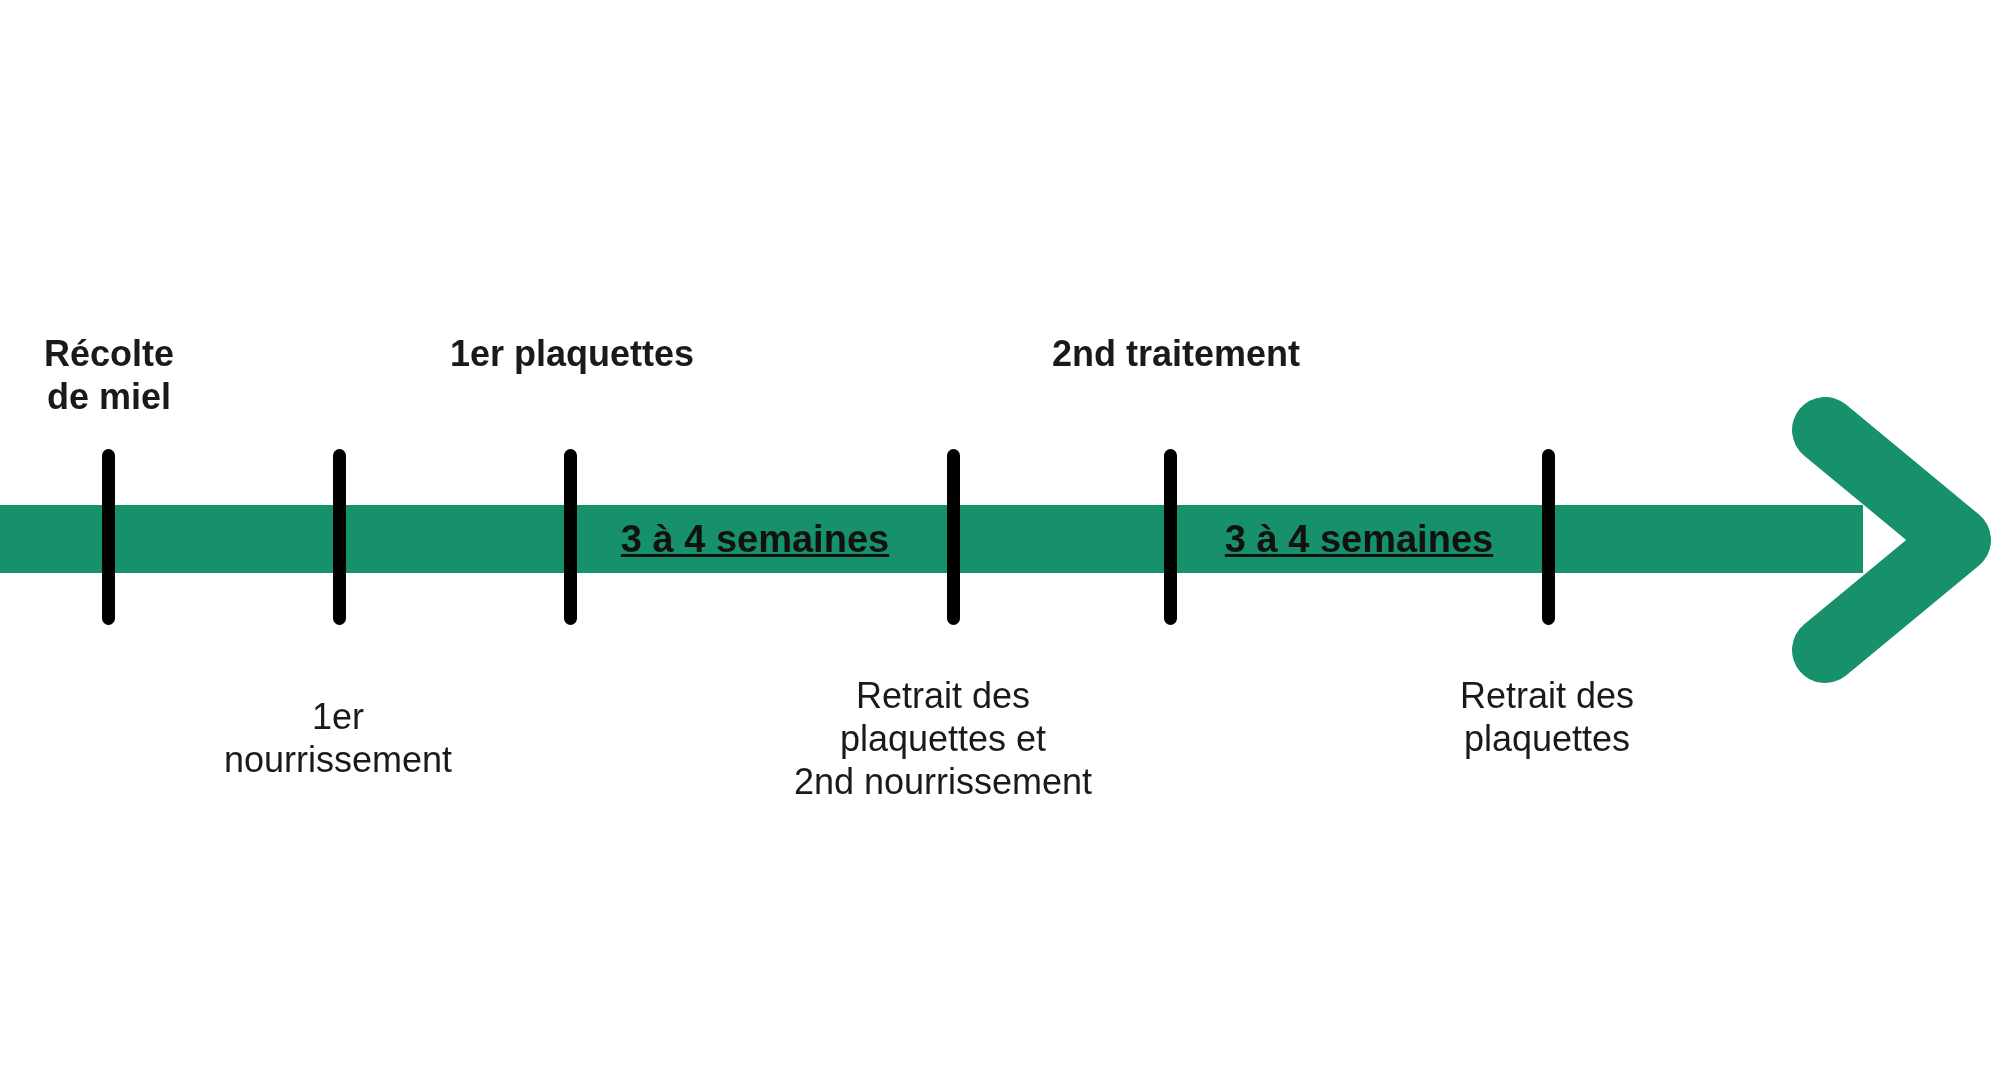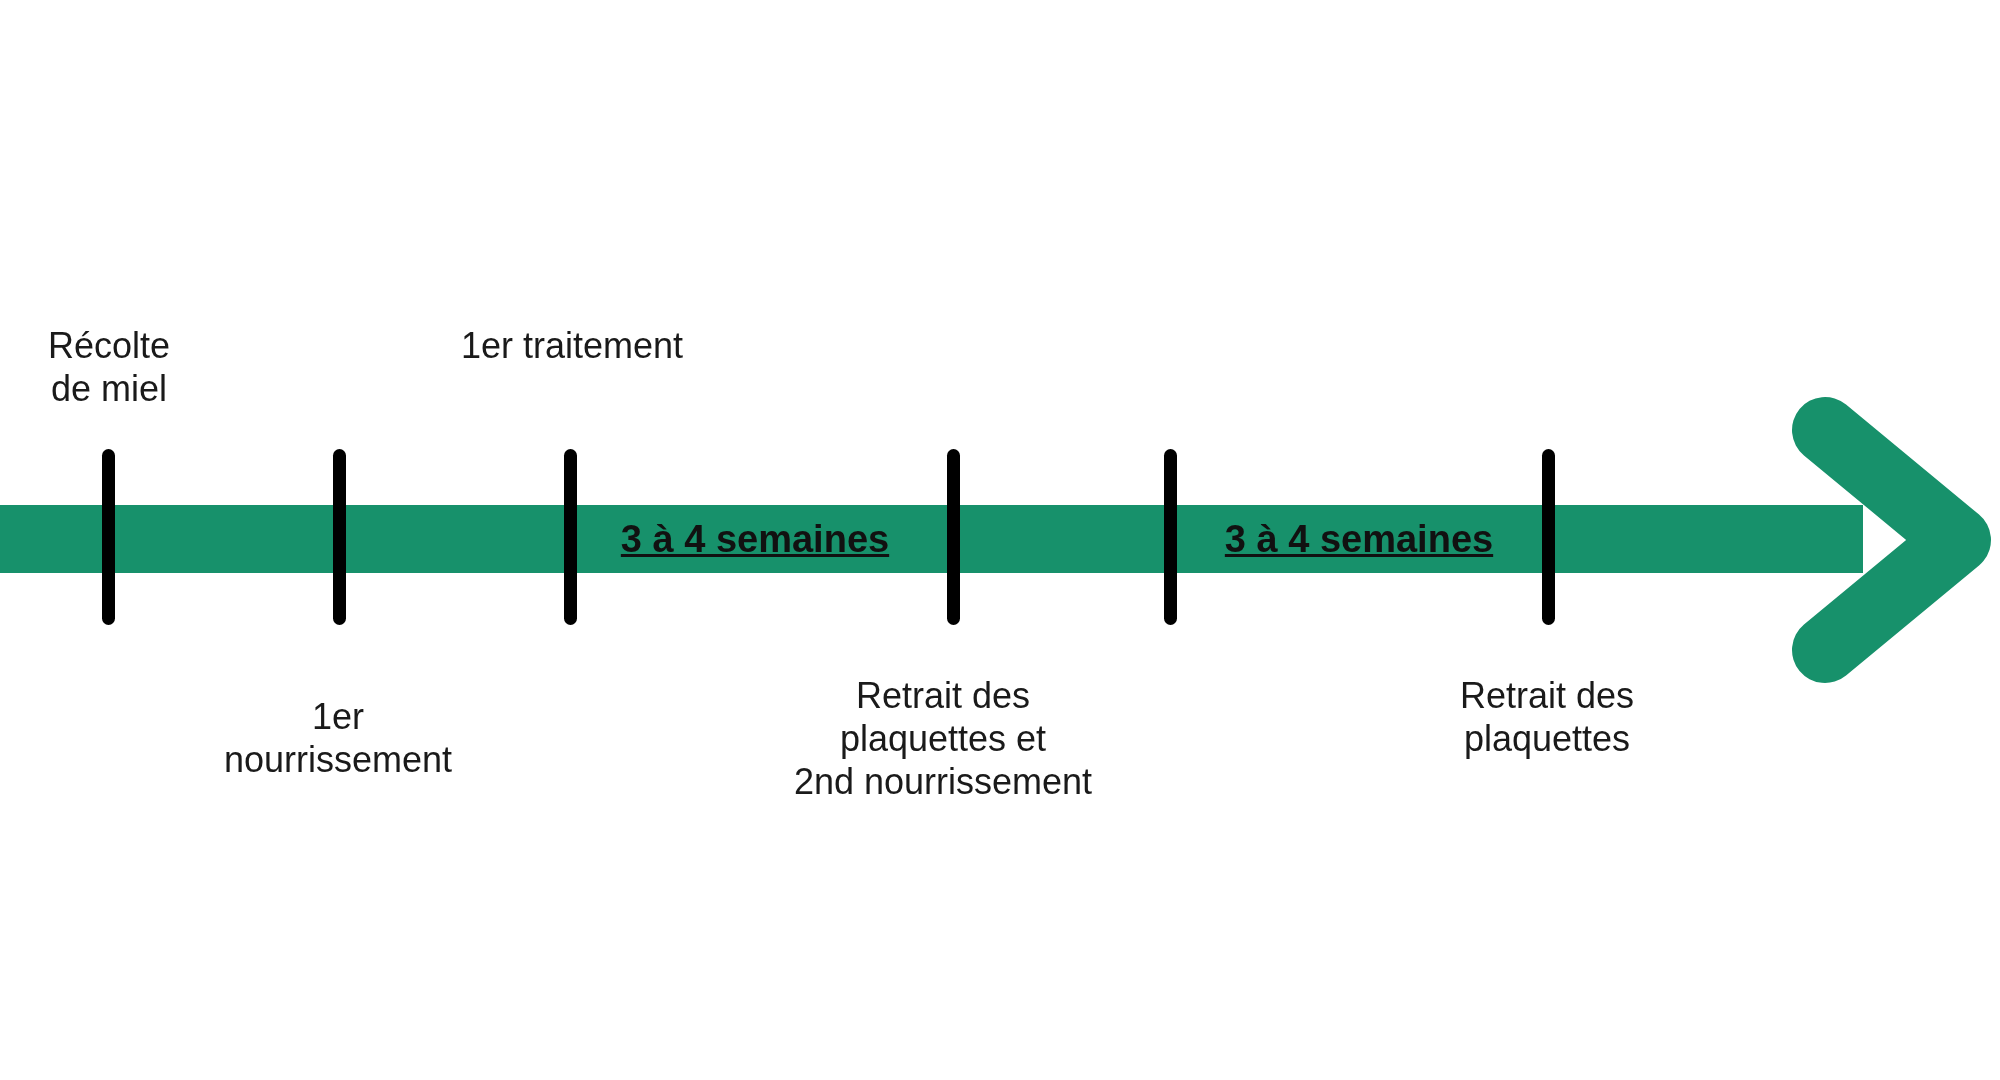--- a/index.html
+++ b/index.html
@@ -39,21 +39,21 @@
   .tick.t6 { left: 1542px; }
   .label {
     position: absolute;
     transform: translateX(-50%);
     text-align: center;
     font-size: 36px;
     line-height: 43px;
     color: #1a1a1a;
     white-space: pre-line;
   }
-  .label.above { top: 324px; }
+  .label.above { top: 332px; font-weight: bold; }
   .lbl-recolte   { left: 109px; }
   .lbl-trait1    { left: 572px; }
   .lbl-trait2    { left: 1176px; }
   .lbl-nourr1    { left: 338px;  top: 695px; }
   .lbl-retrait1  { left: 943px;  top: 674px; }
   .lbl-retrait2  { left: 1547px; top: 674px; }
   .interval-label {
     position: absolute;
     top: 505px;
     height: 68px;
@@ -84,26 +84,27 @@
   <div class="tick t4"></div>
   <div class="tick t5"></div>
   <div class="tick t6"></div>
 
   <div class="label above lbl-recolte">Récolte
 de miel</div>
 
   <div class="label lbl-nourr1">1er
 nourrissement</div>
 
-  <div class="label above lbl-trait1">1er traitement</div>
+  <div class="label above lbl-trait1">1er plaquettes</div>
 
   <div class="label lbl-retrait1">Retrait des
 plaquettes et
 2nd nourrissement</div>
 
+  <div class="label above lbl-trait2">2nd traitement</div>
 
   <div class="label lbl-retrait2">Retrait des
 plaquettes</div>
 
   <div class="interval-label i1">3 à 4 semaines</div>
 
   <div class="interval-label i2">3 à 4 semaines</div>
 
 </div>
 

